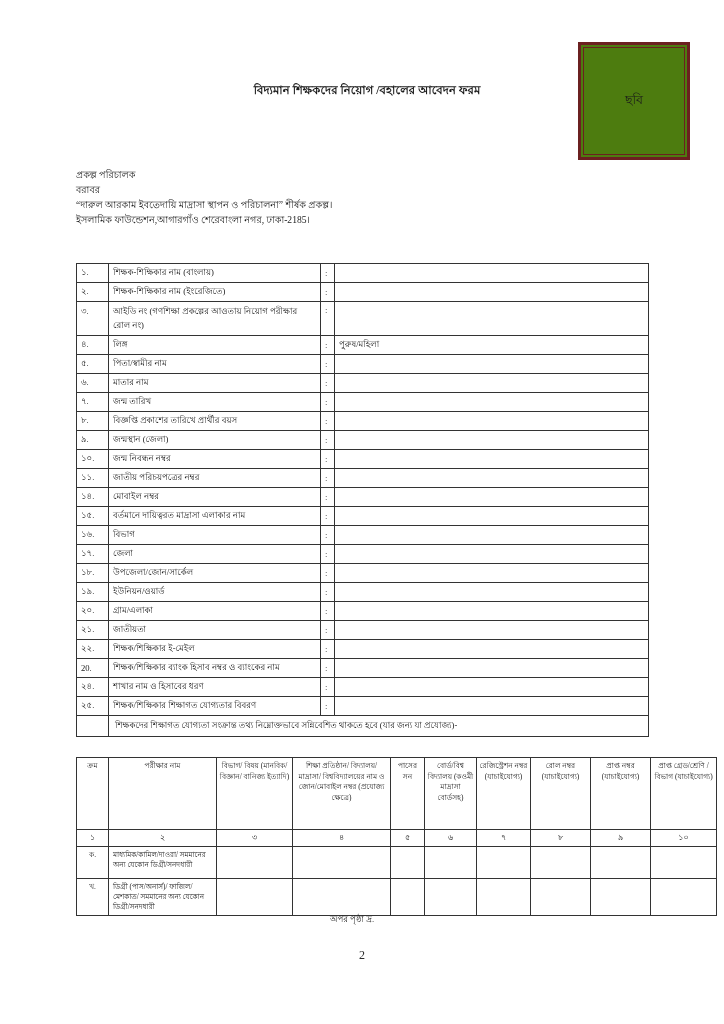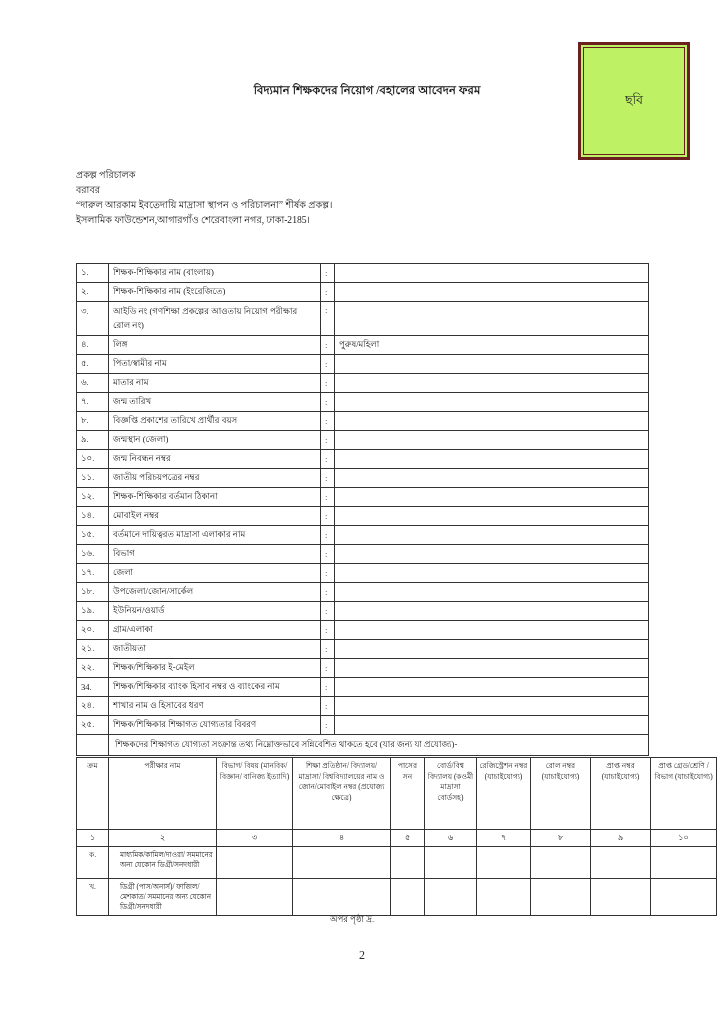--- a/index.html
+++ b/index.html
@@ -24,21 +24,21 @@
   }
 
   
   .photo-box {
     position: absolute;
     left: 578px;
     top: 42px;
     width: 112px;
     height: 118px;
     border: 3px solid #6b2020;
-    background: #bef264;
+    background: #4d7c0f;
     box-sizing: border-box;
     padding: 2px;
   }
   .photo-box-inner {
     width: 100%;
     height: 100%;
     border: 1px solid #6b2020;
     box-sizing: border-box;
     display: flex;
     align-items: center;
@@ -124,21 +124,21 @@
     font-weight: normal;
     box-sizing: border-box;
     line-height: 1.45;
   }
   .qual-table thead th { height: 72px; padding-top: 3px; }
   .qual-table .numrow td { height: 12px; vertical-align: middle; font-size: 8px; }
   .qual-table .datarow td { height: 32px; }
   .qual-table .datarow td.q-sl { vertical-align: top; padding-top: 3px; }
   .qual-table .datarow td.q-name {
     text-align: left;
-    padding-left: 11px;
+    padding-left: 4px;
     padding-top: 3px;
     font-size: 7.2px;
   }
 
   .w-sl    { width: 32px; }
   .w-name  { width: 108px; }
   .w-subj  { width: 76px; }
   .w-inst  { width: 98px; }
   .w-year  { width: 34px; }
   .w-board { width: 52px; }
@@ -254,26 +254,20 @@
           <td>:</td>
           <td></td>
         </tr>
         <tr>
           <td>১১.</td>
           <td>জাতীয় পরিচয়পত্রের নম্বর</td>
           <td>:</td>
           <td></td>
         </tr>
         <tr>
-          <td>১২.</td>
-          <td>শিক্ষক-শিক্ষিকার বর্তমান ঠিকানা</td>
-          <td>:</td>
-          <td></td>
-        </tr>
-        <tr>
           <td>১৪.</td>
           <td>মোবাইল নম্বর</td>
           <td>:</td>
           <td></td>
         </tr>
         <tr>
           <td>১৫.</td>
           <td>বর্তমানে দায়িত্বরত মাদ্রাসা এলাকার নাম</td>
           <td>:</td>
           <td></td>
@@ -314,21 +308,21 @@
           <td>:</td>
           <td></td>
         </tr>
         <tr>
           <td>২২.</td>
           <td>শিক্ষক/শিক্ষিকার ই-মেইল</td>
           <td>:</td>
           <td></td>
         </tr>
         <tr>
-          <td>34.</td>
+          <td>20.</td>
           <td>শিক্ষক/শিক্ষিকার ব্যাংক হিসাব নম্বর ও ব্যাংকের নাম</td>
           <td>:</td>
           <td></td>
         </tr>
         <tr>
           <td>২৪.</td>
           <td>শাখার নাম  ও হিসাবের ধরণ</td>
           <td>:</td>
           <td></td>
         </tr>

